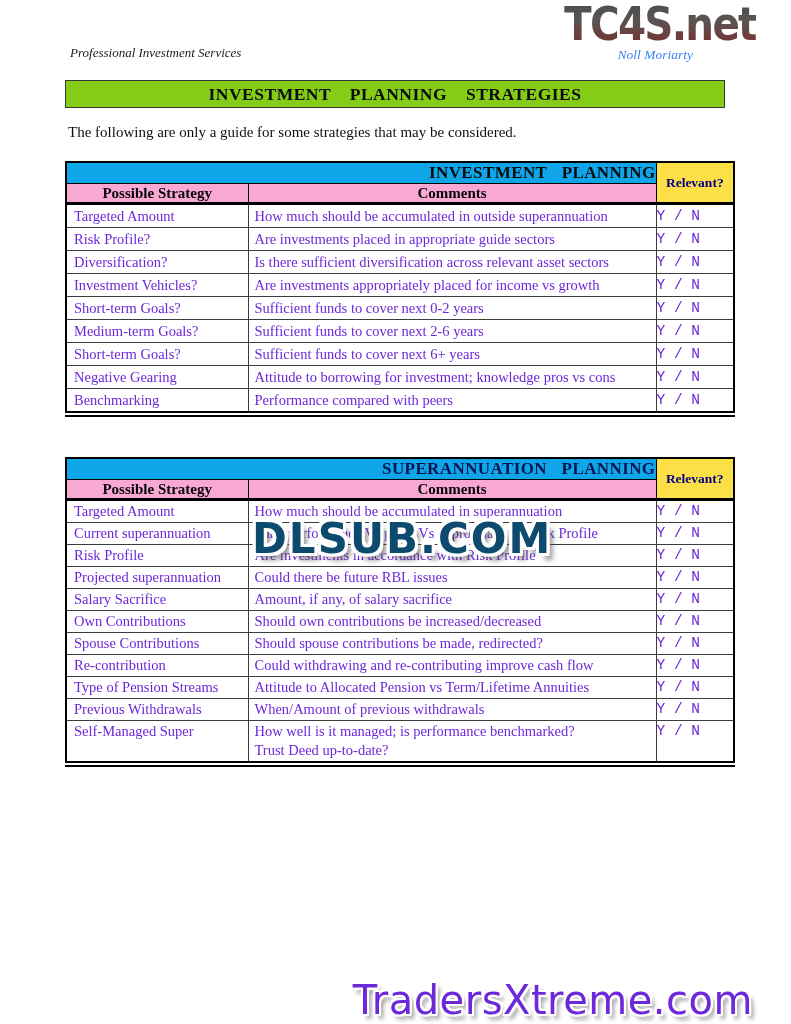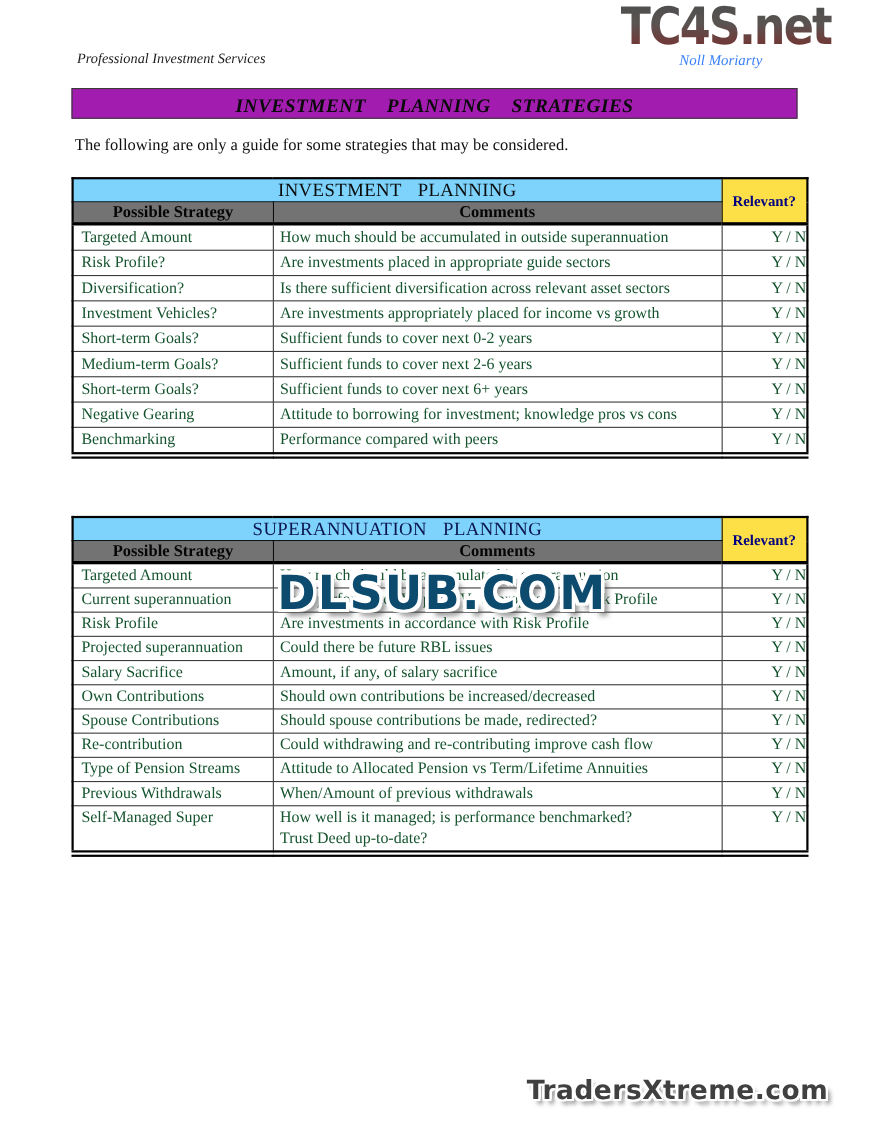--- a/index.html
+++ b/index.html
@@ -22,86 +22,86 @@
     -webkit-background-clip:text; background-clip:text; color:transparent;
   }
   .author {
     position:absolute; right:70px; top:47px;
     font-style:italic; font-size:13.5px; color:#3b82f6;
   }
 
   
   .title-box {
     position:absolute; left:65px; top:80px; width:658px; height:26px;
-    border:1px solid #3a3a3a; background:#a21caf;
-    display:flex; align-items:flex-end; justify-content:center;font-style:italic;
+    border:1px solid #3a3a3a; background:#84cc16;
+    display:flex; align-items:center; justify-content:center;
   }
   .title-box span {
     font-weight:bold; font-size:17.5px; letter-spacing:0.5px;
     word-spacing:14px; color:#0a0a0a;
   }
   .intro {
     position:absolute; left:68px; top:124px; font-size:15px; color:#101010;
   }
 
   
   table.strategy-table {
     position:absolute; left:65px; width:668px;
     border-collapse:collapse; table-layout:fixed;
     border:2px solid #000; border-bottom:6px double #000;
     font-size:14.5px;
   }
   .t1 { top:161px; }
-  .t2 { top:469px; }
+  .t2 { top:457px; }
 
   th.green-title {
-    background:#7dd3fc; height:19px; padding:0;
-    font-size:17px; font-weight:normal; word-spacing:10px; letter-spacing:0.4px;
-    border:1px solid #000; text-align:center;
+    background:#0ea5e9; height:19px; padding:0;
+    font-size:17px; font-weight:bold; word-spacing:10px; letter-spacing:0.4px;
+    border:1px solid #000; text-align:right;
   }
   .t1 th.green-title { color:#0b0b0b; }
   .t2 th.green-title { color:#0c1550; }
 
   th.relevant-header {
     background:#fde047; color:#000080; font-size:13.5px; font-weight:bold;
     border:1px solid #000; border-bottom:3px solid #000; text-align:center;
   }
   th.cyan-col {
-    background:#737373; height:18px; padding:0;
+    background:#f9a8d4; height:18px; padding:0;
     font-size:15px; font-weight:bold; color:#050505;
     border:1px solid #000; border-bottom:3px solid #000; text-align:center;
   }
 
   tbody td {
     border:1px solid #3c3c3c; padding:1px 6px;
-    vertical-align:top; color:#14532d; background:#fff;
+    vertical-align:top; color:#6d28d9; background:#fff;
   }
   .t1 tbody td { height:20px; line-height:20px; }
   .t2 tbody td { height:18px; line-height:19px; }
   td.strategy-cell { padding-left:7px; }
-  td.yn-cell { text-align:right; padding:1px 0; }
+  td.yn-cell { text-align:left; padding:1px 0;font-family:Liberation Mono, monospace; }
 
   
   .watermark {
     position:absolute; left:252px; top:486px; z-index:5;
     font-family:"DejaVu Sans", sans-serif; font-weight:bold;
     font-size:42px; letter-spacing:2px; color:#0c4a6e;
     transform:scaleY(1.02);
     text-shadow:
       -3px -3px 0 #fff, 3px -3px 0 #fff, -3px 3px 0 #fff, 3px 3px 0 #fff,
       -3px 0 0 #fff, 3px 0 0 #fff, 0 -3px 0 #fff, 0 3px 0 #fff,
       6px 7px 5px rgba(70,70,70,0.55);
     margin-top: 28px;
   }
 
   
   .footer-logo {
     position:absolute; right:10px; top:977px;
-    font-family:"DejaVu Sans", sans-serif; font-weight:bold;
-    font-size:24px; letter-spacing:0.5px; color:#404040;
+    font-family:"DejaVu Sans", sans-serif; font-weight:normal;
+    font-size:40px; letter-spacing:0.5px; color:#6d28d9;
     text-shadow:
       -2px -2px 0 #fff, 2px -2px 0 #fff, -2px 2px 0 #fff, 2px 2px 0 #fff,
       -2px 0 0 #fff, 2px 0 0 #fff, 0 -2px 0 #fff, 0 2px 0 #fff,
       4px 5px 4px rgba(120,120,120,0.8);
   }
 </style>
 </head>
 <body>
 
 <div class="page">

